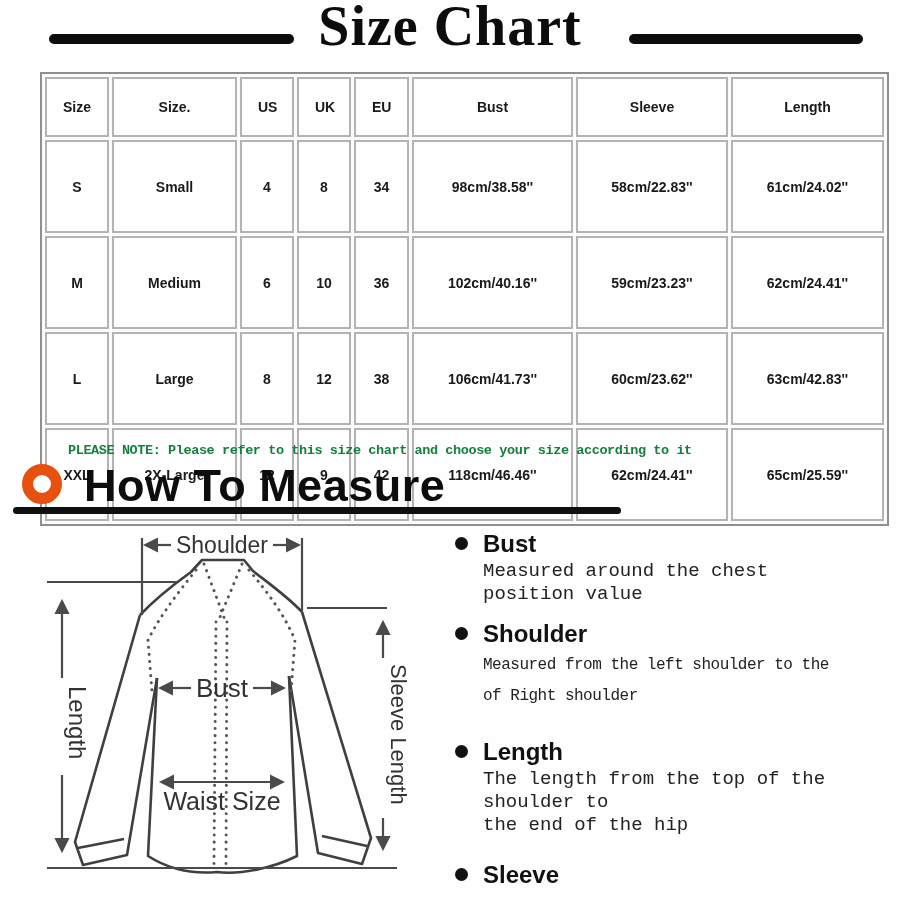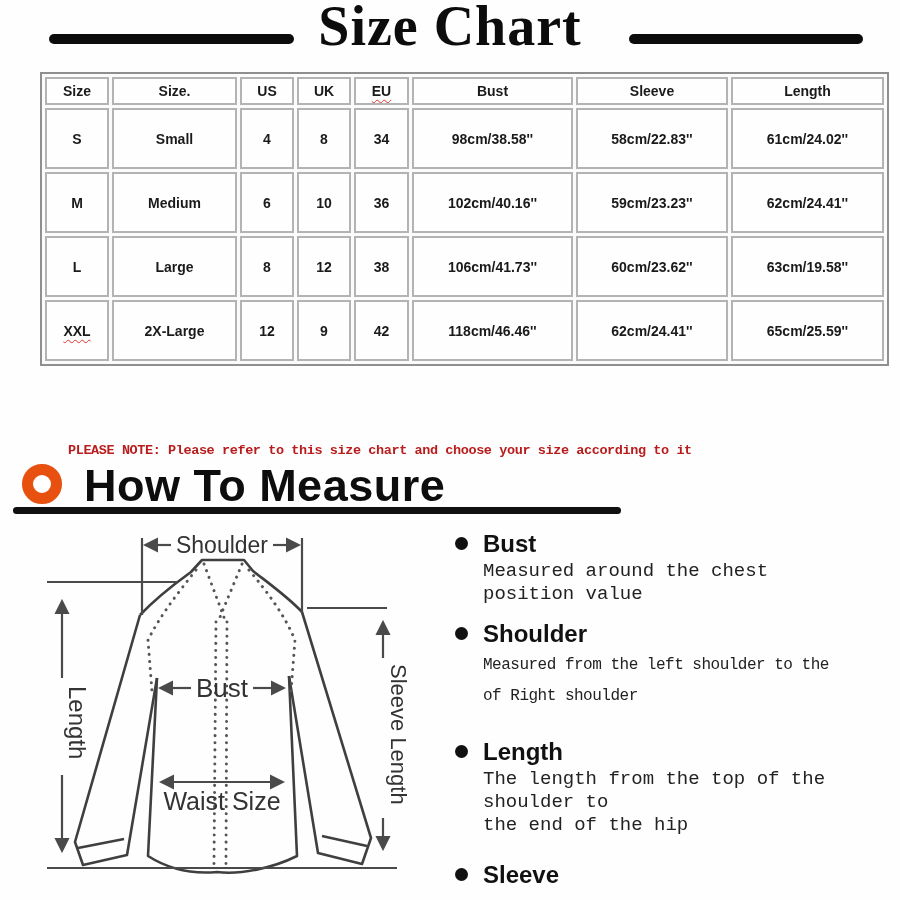--- a/index.html
+++ b/index.html
@@ -10,30 +10,30 @@
   .title-line{position:absolute;top:34px;height:10px;background:#0c0c0c;border-radius:5px;}
   .title-line.left{left:49px;width:245px;}
   .title-line.right{left:629px;width:234px;}
   .page-title{position:absolute;top:-6px;left:0;right:0;margin:0;text-align:center;
         font-family:"Liberation Serif",serif;font-weight:bold;font-size:56px;letter-spacing:1px;color:#0c0c0c;}
 
   
   .size-table{position:absolute;top:72px;left:40px;width:818px;table-layout:fixed;
         border-collapse:separate;border-spacing:3px;border:2px solid #8f8f8f;background:#fbfbfb;}
   .size-table th,.size-table td{border:2px solid #b3b3b3;background:#fefefe;text-align:center;
-        font-weight:bold;font-size:14px;color:#1a1a1a;padding:0;overflow:hidden;}
+        font-weight:bold;font-size:14px;color:#1a1a1a;padding:16px;overflow:hidden;}
   .size-table thead th{height:24px;}
   .size-table tbody td{height:57px;}
-  .squiggle{text-decoration:underline;text-decoration-style:wavy;text-decoration-color:#e03030;
+  .squiggle{text-decoration-style:wavy;text-decoration-color:#e03030;
         text-decoration-thickness:1px;text-underline-offset:3px;}
 
   
   .note{position:absolute;top:443px;left:68px;width:780px;
         font-family:"Liberation Mono",monospace;font-weight:bold;font-size:13.5px;letter-spacing:-0.4px;
-        color:#b91c1c;}
+        color:#15803d;}
 
   
   .ring-icon{position:absolute;top:464px;left:22px;width:40px;height:40px;box-sizing:border-box;
         border:11px solid #e8500f;border-radius:50%;background:#fff;}
   .htm-heading{position:absolute;top:452px;left:76px;margin:8px;
         font-size:45px;font-weight:900;letter-spacing:0.5px;color:#0d0d0d;}
   .htm-underline{position:absolute;top:507px;left:13px;width:608px;height:7px;background:#101010;border-radius:4px;}
 
   
   .diagram{position:absolute;top:520px;left:5px;}
@@ -105,21 +105,21 @@
           <td>62cm/24.41''</td>
         </tr>
         <tr>
           <td>L</td>
           <td>Large</td>
           <td>8</td>
           <td>12</td>
           <td>38</td>
           <td>106cm/41.73''</td>
           <td>60cm/23.62''</td>
-          <td>63cm/19.58''</td>
+          <td>63cm/42.83''</td>
         </tr>
         <tr>
           <td class="squiggle">XXL</td>
           <td>2X-Large</td>
           <td>12</td>
           <td>9</td>
           <td>42</td>
           <td>118cm/46.46''</td>
           <td>62cm/24.41''</td>
           <td>65cm/25.59''</td>

